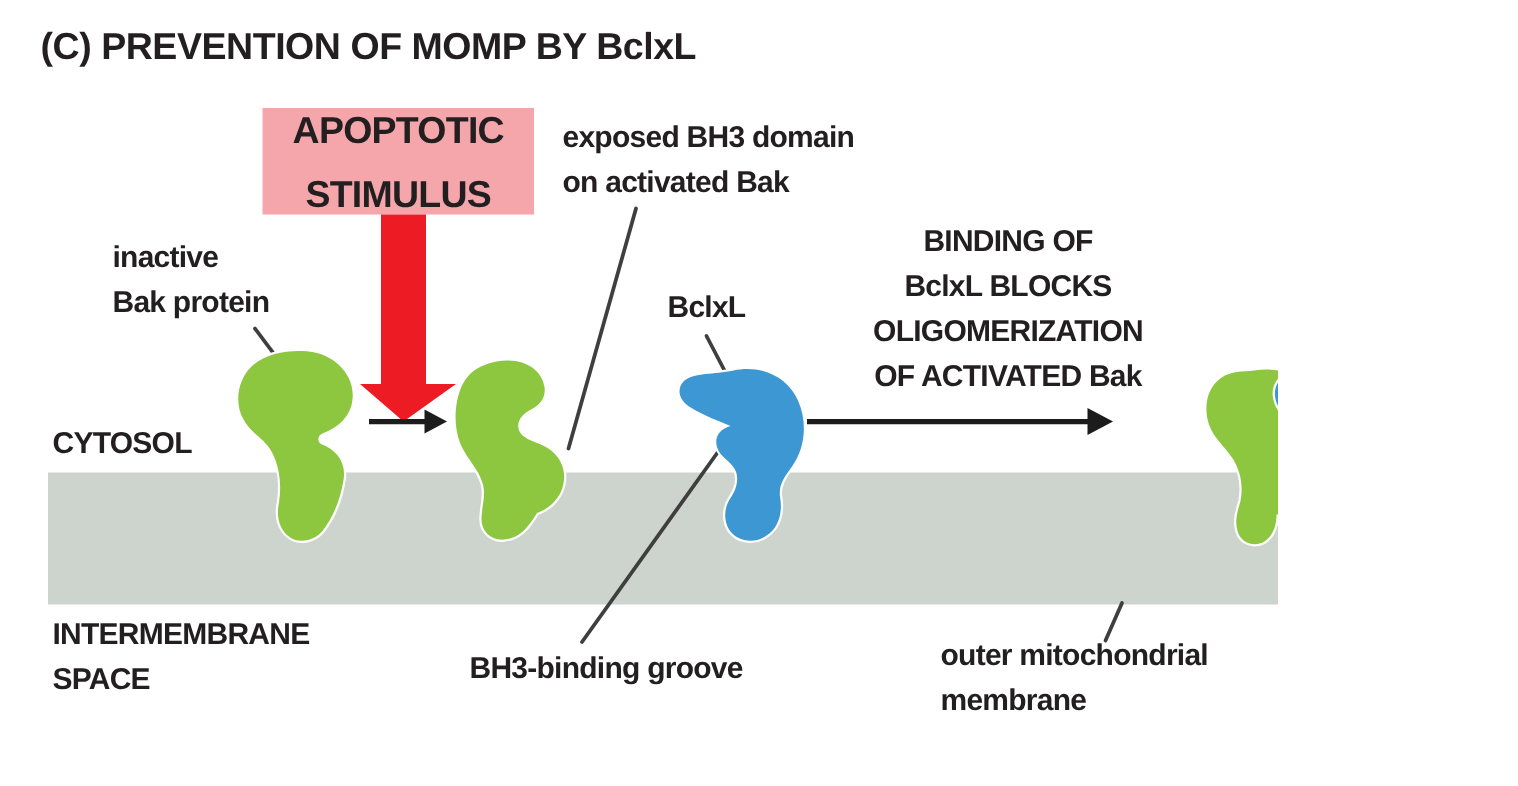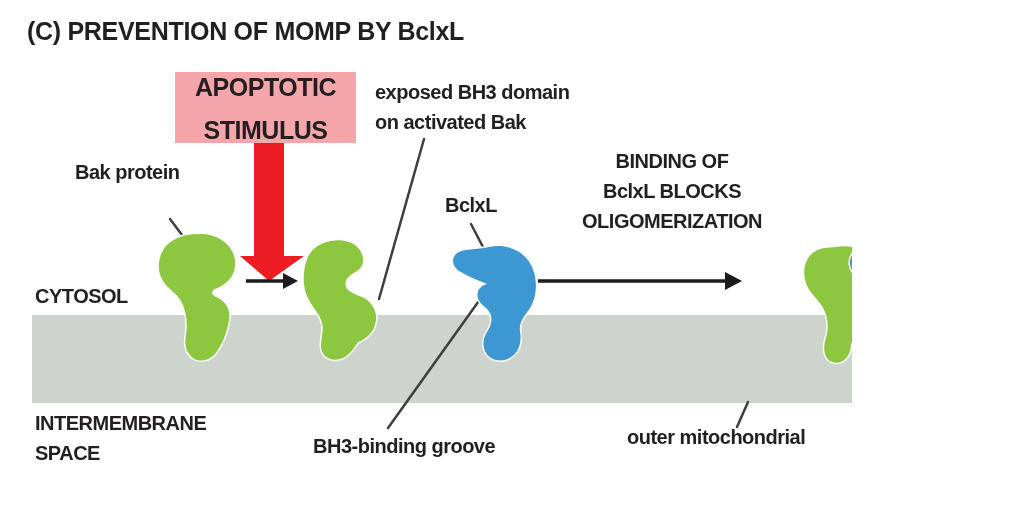--- a/index.html
+++ b/index.html
@@ -132,43 +132,46 @@
   </svg>
 
   <div class="lbl title" style="left:27px; top:16px;">(C) PREVENTION OF MOMP BY BclxL</div>
 
   <div class="stimulus-text">
     <div>APOPTOTIC</div>
     <div>STIMULUS</div>
   </div>
 
   <div class="lbl" style="left:75px; top:157px;">
+    <div>inactive</div>
     <div>Bak protein</div>
   </div>
 
   <div class="lbl" style="left:375px; top:77px;">
     <div>exposed BH3 domain</div>
     <div>on activated Bak</div>
   </div>
 
   <div class="lbl" style="left:445px; top:190px;">BclxL</div>
 
   <div class="lbl center" style="left:520px; top:146px; width:304px;">
     <div>BINDING OF</div>
     <div>BclxL BLOCKS</div>
     <div>OLIGOMERIZATION</div>
+    <div>OF ACTIVATED Bak</div>
   </div>
 
 
   <div class="lbl" style="left:35px; top:281px;">CYTOSOL</div>
 
   <div class="lbl" style="left:35px; top:408px;">
     <div>INTERMEMBRANE</div>
     <div>SPACE</div>
   </div>
 
   <div class="lbl" style="left:313px; top:431px;">BH3-binding groove</div>
 
   <div class="lbl" style="left:627px; top:422px;">
     <div>outer mitochondrial</div>
+    <div>membrane</div>
   </div>
 
 </div>
 
 </body></html>

